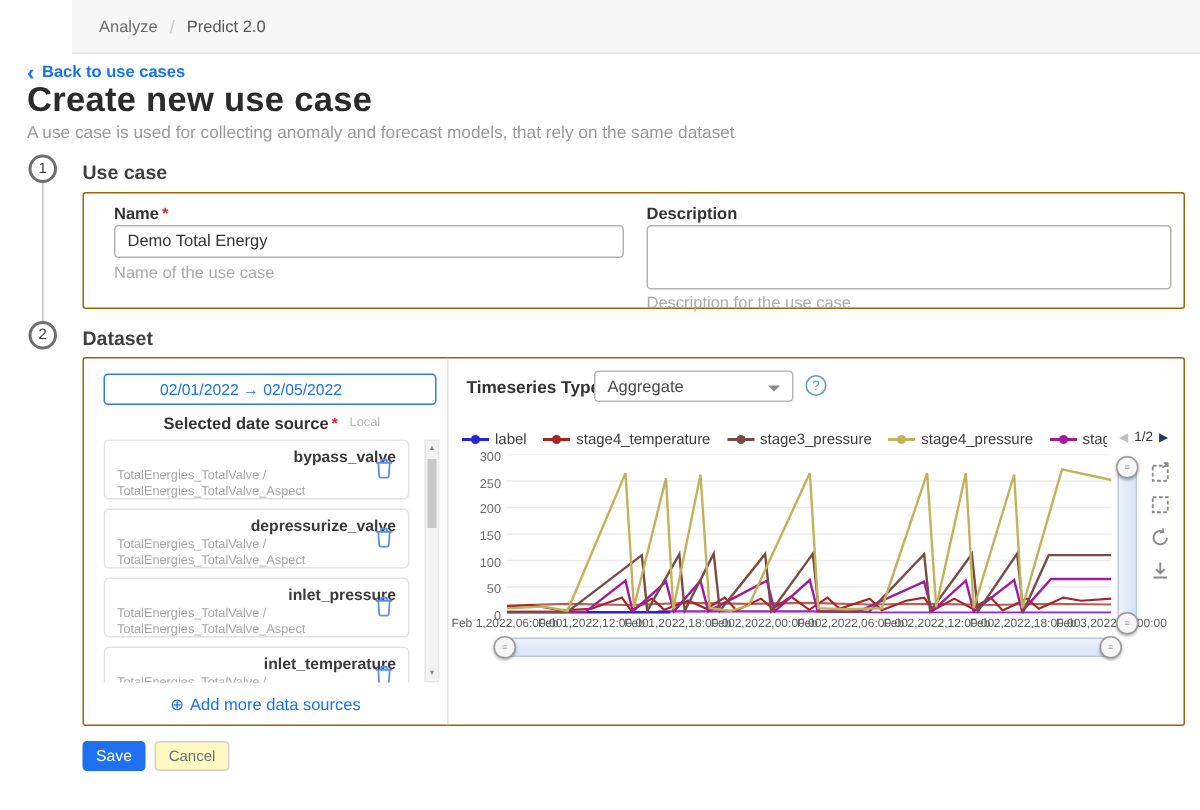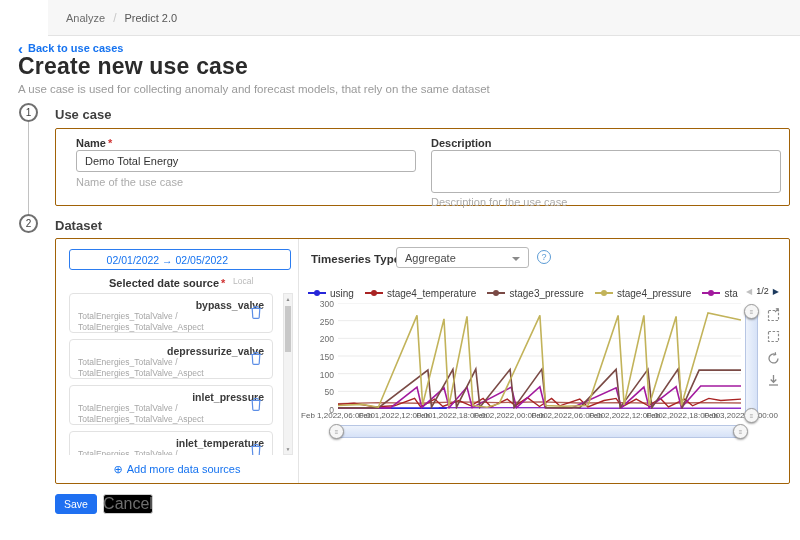--- a/index.html
+++ b/index.html
@@ -91,22 +91,22 @@
   .h-slider .knob.l { left:-3px; } .h-slider .knob.r { right:-3px; }
   .v-slider .knob { left:-2px; }
   .v-slider .knob.t { top:-3px; } .v-slider .knob.b { bottom:-3px; }
 
   .tools { left:710px; top:68px; display:flex; flex-direction:column; gap:7px; }
   .tool { width:15px; height:15px; cursor:pointer; }
 
   
   .save-btn { left:55px; top:494px; width:42px; height:20px; background:#1f70f1; border:1px solid #1f70f1; border-radius:3px;
               color:#fff; font-size:10.5px; display:flex; align-items:center; justify-content:center; cursor:pointer; }
-  .cancel-btn { left:103px; top:494px; width:50px; height:20px; background:#000000; border:1px solid #cfcfcf; border-radius:3px;
-                color:#6e6e6e; font-size:16px; display:flex; align-items:center; justify-content:center; cursor:pointer; }
+  .cancel-btn { left:103px; top:494px; width:50px; height:20px; background:#fef9c3; border:1px solid #cfcfcf; border-radius:3px;
+                color:#6e6e6e; font-size:10px; display:flex; align-items:center; justify-content:center; cursor:pointer; }
 </style>
 </head>
 <body>
 
 <div id="stage">
 
   <div class="abs topbar">
     <div class="crumbs">
       <span class="crumb-a">Analyze</span>
       <span class="crumb-sep">/</span>
@@ -200,21 +200,21 @@
       <span class="ts-caret"></span>
     </div>
     <div class="abs help-icon">?</div>
 
     <div class="abs legend-row">
         <span class="legend-item">
           <span class="legend-marker">
             <span class="ln" style="background:#2626d9"></span>
             <span class="dt" style="background:#2626d9"></span>
           </span>
-          <span>using</span>
+          <span>label</span>
         </span>
         <span class="legend-item">
           <span class="legend-marker">
             <span class="ln" style="background:#a92323"></span>
             <span class="dt" style="background:#a92323"></span>
           </span>
           <span>stage4_temperature</span>
         </span>
         <span class="legend-item">
           <span class="legend-marker">

